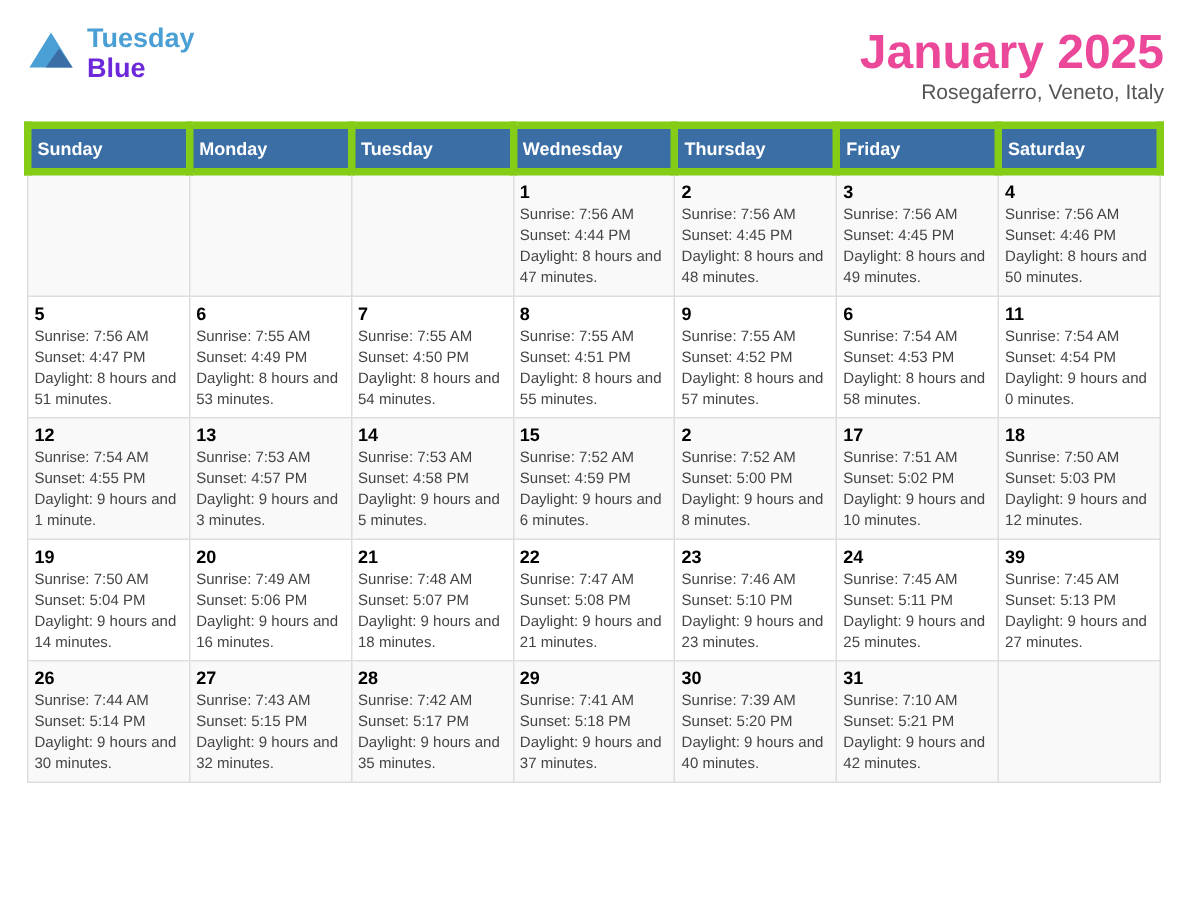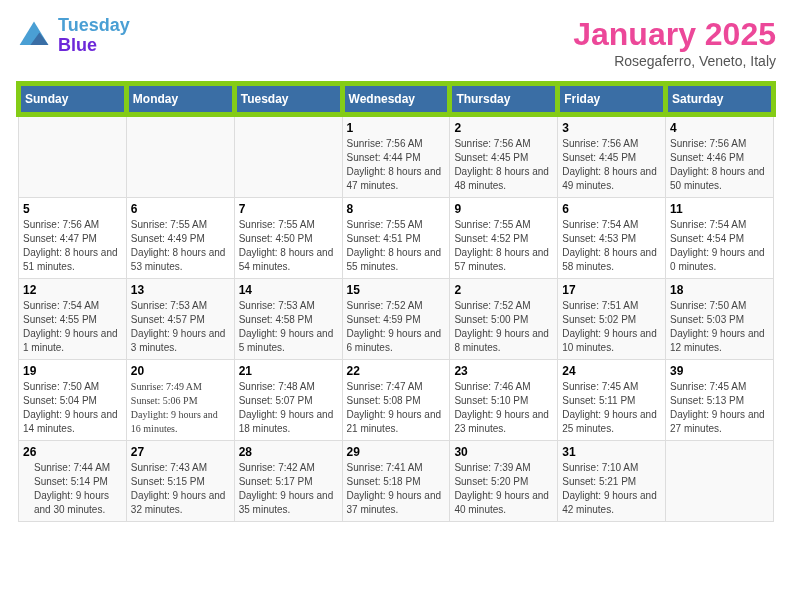--- a/index.html
+++ b/index.html
@@ -240,21 +240,21 @@
       </tr>
       <tr>
         <td>
           <div class="day-number">19</div>
           <div class="day-info" style="white-space: pre-line;">Sunrise: 7:50 AM
 Sunset: 5:04 PM
 Daylight: 9 hours and 14 minutes.</div>
         </td>
         <td>
           <div class="day-number">20</div>
-          <div class="day-info" style="white-space: pre-line; font-family: Liberation Serif, serif;">Sunrise: 7:49 AM
+          <div class="day-info" style="white-space: pre-line;">Sunrise: 7:49 AM
 Sunset: 5:06 PM
 Daylight: 9 hours and 16 minutes.</div>
         </td>
         <td>
           <div class="day-number">21</div>
           <div class="day-info" style="white-space: pre-line;">Sunrise: 7:48 AM
 Sunset: 5:07 PM
 Daylight: 9 hours and 18 minutes.</div>
         </td>
         <td>
@@ -278,21 +278,21 @@
         <td>
           <div class="day-number">39</div>
           <div class="day-info" style="white-space: pre-line;">Sunrise: 7:45 AM
 Sunset: 5:13 PM
 Daylight: 9 hours and 27 minutes.</div>
         </td>
       </tr>
       <tr>
         <td>
           <div class="day-number">26</div>
-          <div class="day-info" style="white-space: pre-line; margin-left: 11px;">Sunrise: 7:44 AM
+          <div class="day-info" style="white-space: pre-line;">Sunrise: 7:44 AM
 Sunset: 5:14 PM
 Daylight: 9 hours and 30 minutes.</div>
         </td>
         <td>
           <div class="day-number">27</div>
           <div class="day-info" style="white-space: pre-line;">Sunrise: 7:43 AM
 Sunset: 5:15 PM
 Daylight: 9 hours and 32 minutes.</div>
         </td>
         <td>

